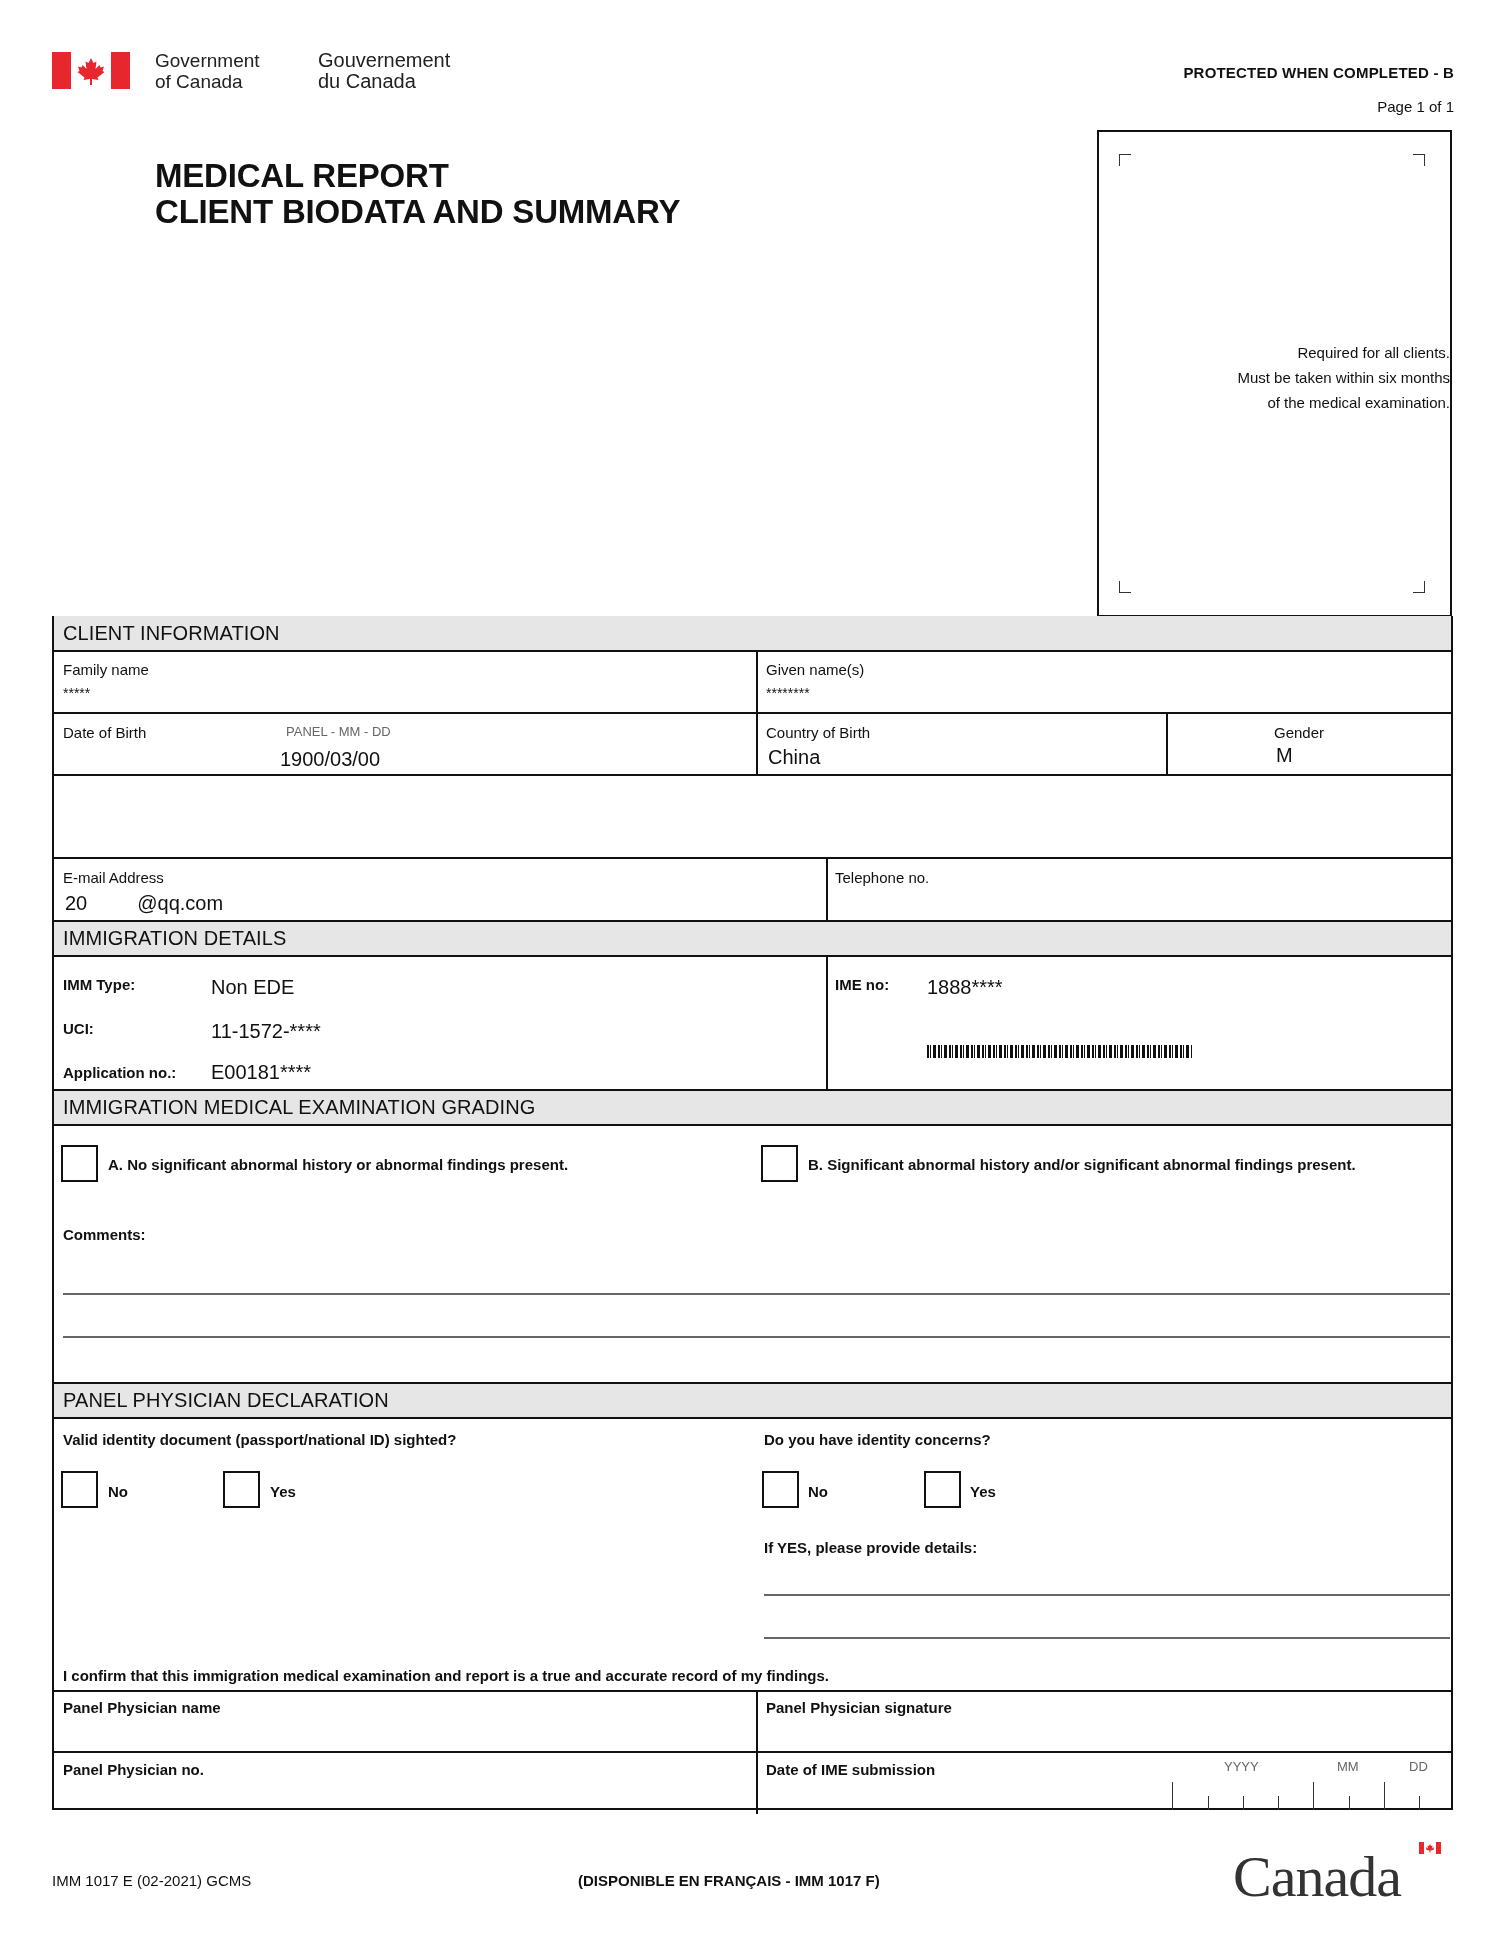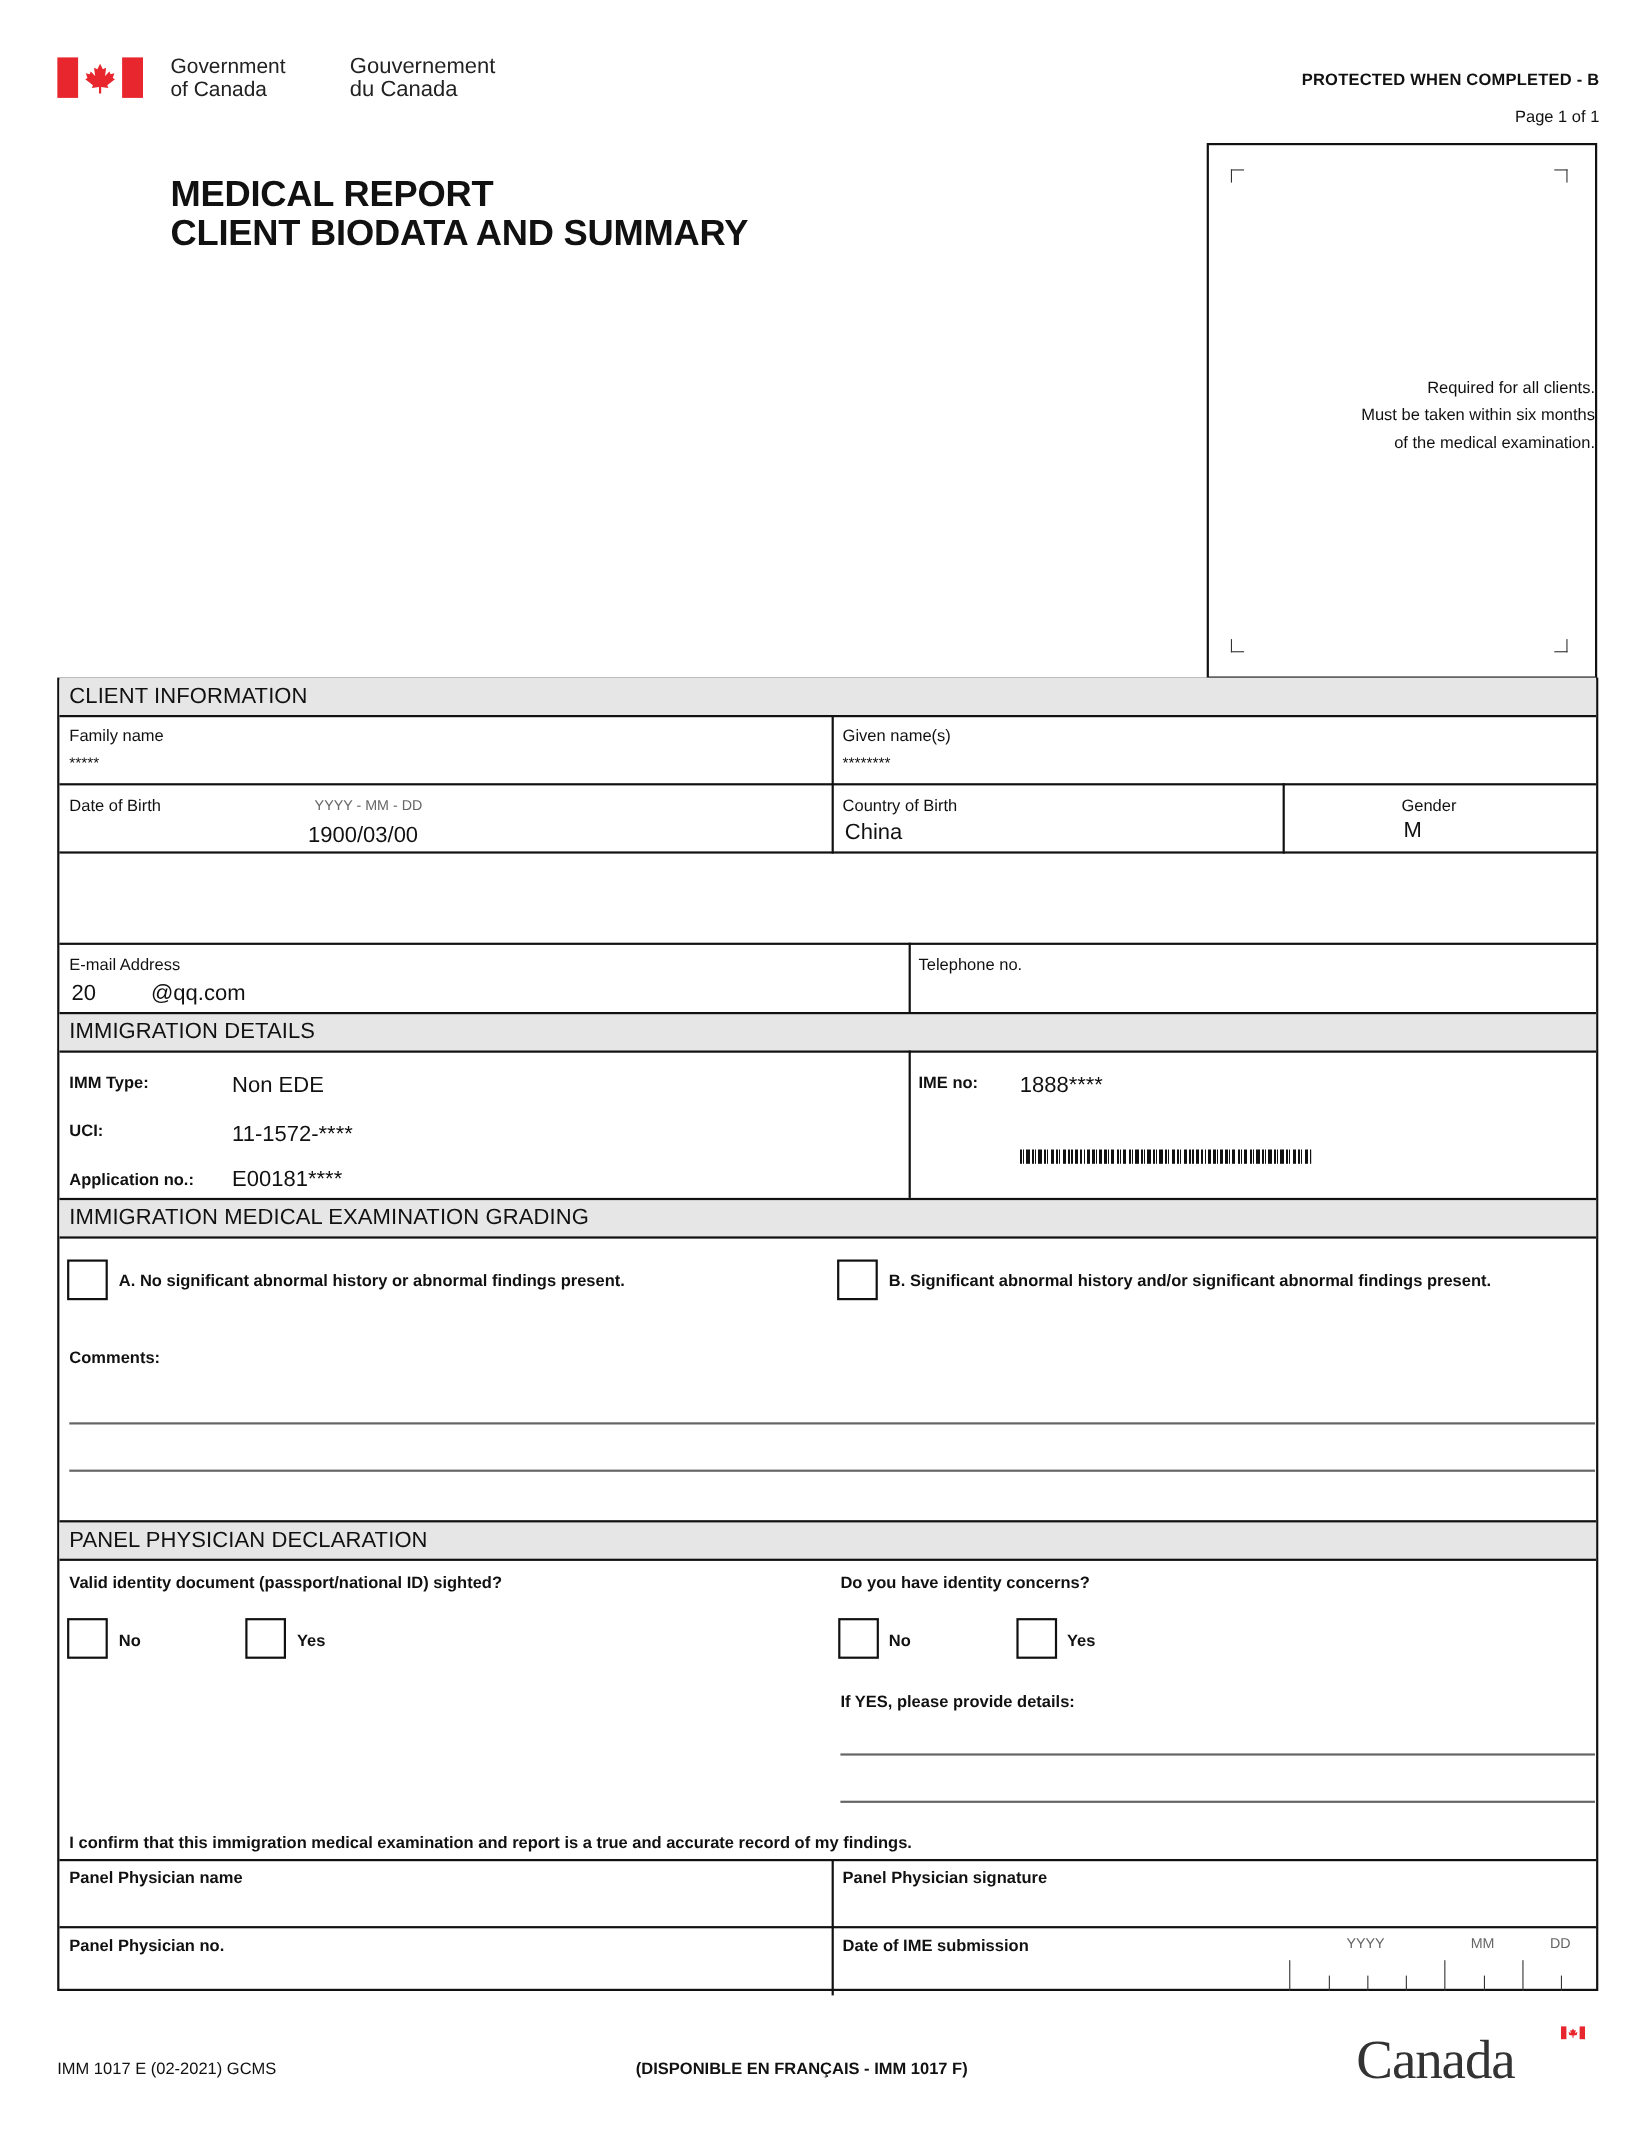--- a/index.html
+++ b/index.html
@@ -37,21 +37,21 @@
   .cb { position: absolute; width: 37px; height: 37px; border: 2px solid #111; background: #fff; cursor: pointer; }
   .uline { position: absolute; border-top: 2px solid #666; }
   .tick { position: absolute; border-left: 1.5px solid #333; }
 
   .barcode { position: absolute; left: 873px; top: 427px; height: 13px; width: 265px;
     background: repeating-linear-gradient(90deg,#111 0 2px,#fff 2px 3px,#111 3px 4px,#fff 4px 6px,#111 6px 9px,#fff 9px 11px); }
 
   
   .foot-left { left: 52px; top: 1872px; font-size: 15px; }
   .foot-mid { left: 578px; top: 1872px; font-size: 15px; font-weight: bold; }
-  .wordmark { left: 1233px; top: 1843px; font-family: "Liberation Serif", serif; font-size: 50px; color: #333; letter-spacing: -1px; }
+  .wordmark { left: 1233px; top: 1843px; font-family: "Liberation Serif", serif; font-size: 58px; color: #333; letter-spacing: -1px; }
   .wm-flag { left: 1419px; top: 1842px; width: 22px; height: 12px; }
 </style>
 </head>
 <body>
 
 <svg class="abs flag" viewBox="0 0 78 37">
   <rect x="0" y="0" width="19" height="37" fill="#e8262e"></rect>
   <rect x="59" y="0" width="19" height="37" fill="#e8262e"></rect>
   <path d="M39 6 L41.5 11 L44.5 9.5 L43.5 17 L47.5 13 L48.5 15.5 L52 14.5 L50.5 19 L52.5 20 L45.5 25.5 L46.5 28 L40 27 L40 33 L38 33 L38 27 L31.5 28 L32.5 25.5 L25.5 20 L27.5 19 L26 14.5 L29.5 15.5 L30.5 13 L34.5 17 L33.5 9.5 L36.5 11 Z" fill="#e8262e"></path>
 </svg>
@@ -88,21 +88,21 @@
 
   <div class="vl" style="left:702px;top:32px;height:126px;"></div>
   <div class="lbl" style="left:9px;top:43px;">Family name</div>
   <div class="lbl" style="left:9px;top:67px;font-size:14px;">*****</div>
   <div class="lbl" style="left:712px;top:43px;">Given name(s)</div>
   <div class="lbl" style="left:712px;top:67px;font-size:14px;">********</div>
 
   <div class="hl" style="top:94px;"></div>
   <div class="vl" style="left:1112px;top:94px;height:64px;"></div>
   <div class="lbl" style="left:9px;top:106px;">Date of Birth</div>
-  <div class="hint" style="left:232px;top:106px;">YYYY - MM - DD</div>
+  <div class="hint" style="left:232px;top:106px;">PANEL - MM - DD</div>
   <div class="val" style="left:226px;top:130px;">1900/03/00</div>
   <div class="lbl" style="left:712px;top:106px;">Country of Birth</div>
   <div class="val" style="left:714px;top:128px;">China</div>
   <div class="lbl" style="left:1220px;top:106px;">Gender</div>
   <div class="val" style="left:1222px;top:126px;">M</div>
 
   <div class="hl" style="top:156px;"></div>
 
   <div class="hl" style="top:239px;"></div>
 

